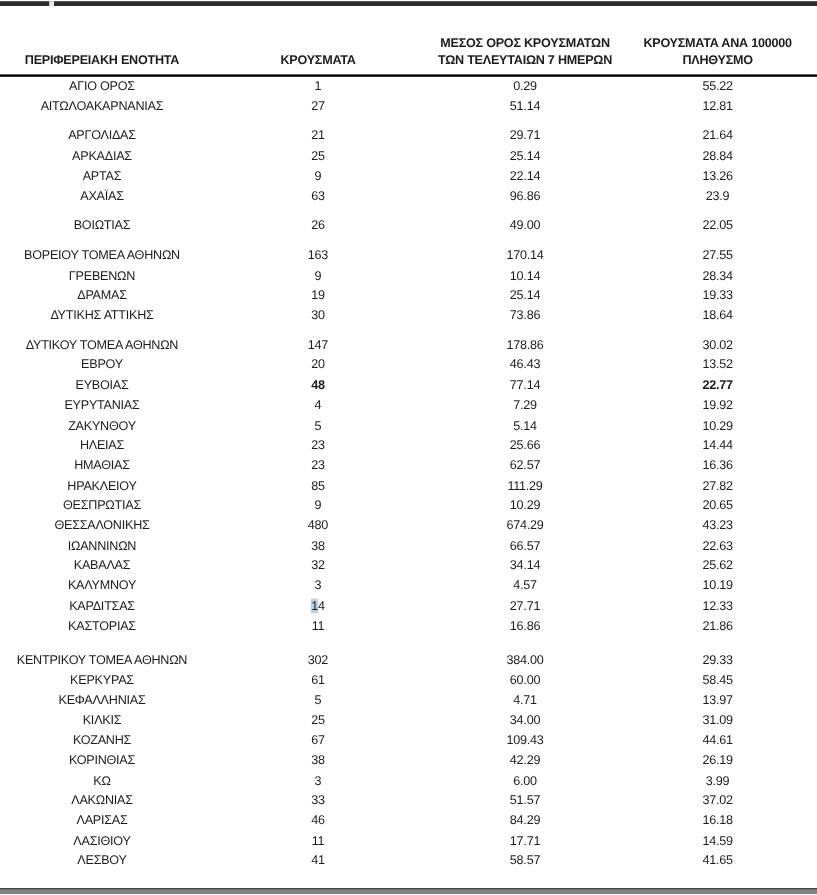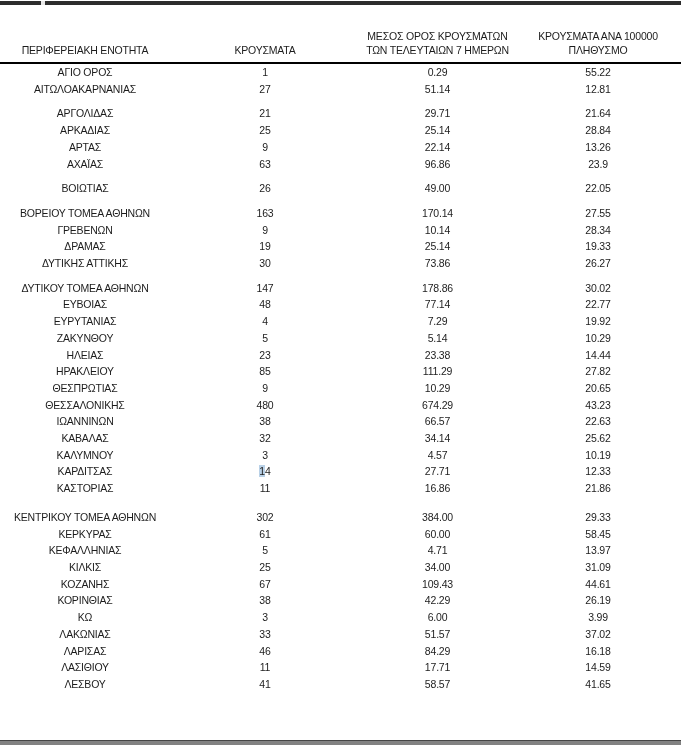--- a/index.html
+++ b/index.html
@@ -34,21 +34,21 @@
     width: 681px;
     border-collapse: collapse;
     table-layout: fixed;
   }
   col.c1 { width: 170px; }
   col.c2 { width: 190px; }
   col.c3 { width: 155px; }
   col.c4 { width: 166px; }
   th {
     vertical-align: bottom;
-    font-weight: normal;
+    font-weight: bold;
     font-size: 10.5px;
     letter-spacing: -0.2px;
     padding: 4px 0 5px 0;
     border-bottom: 2px solid #000000;
     text-align: center;
   }
   th .hline {
     line-height: 13.5px;
     white-space: nowrap;
   }
@@ -57,21 +57,21 @@
     letter-spacing: -0.2px;
     text-align: center;
     height: 16.7px;
     padding: 0;
     line-height: 16.7px;
     white-space: nowrap;
     overflow: visible;
   }
   tr.spacer td { height: 8px; line-height: 8px; }
   tr.spacer.large td { height: 12px; line-height: 12px; }
-  td.bold { font-weight: normal; }
+  td.bold { font-weight: bold; }
   .text-selection {
     background: #b9d1e7;
   }
 </style>
 </head>
 <body>
 
 <div class="page">
 
   <div class="top-bar">
@@ -170,54 +170,66 @@
         <tr>
           <td>ΔΡΑΜΑΣ</td>
           <td>19</td>
           <td>25.14</td>
           <td>19.33</td>
         </tr>
         <tr>
           <td>ΔΥΤΙΚΗΣ ΑΤΤΙΚΗΣ</td>
           <td>30</td>
           <td>73.86</td>
-          <td>26.27</td>
+          <td>18.64</td>
         </tr>
         <tr class="spacer">
           <td colspan="4"></td>
         </tr>
         <tr>
           <td>ΔΥΤΙΚΟΥ ΤΟΜΕΑ ΑΘΗΝΩΝ</td>
           <td>147</td>
           <td>178.86</td>
           <td>30.02</td>
         </tr>
         <tr>
+          <td>ΕΒΡΟΥ</td>
+          <td>20</td>
+          <td>46.43</td>
+          <td>13.52</td>
+        </tr>
+        <tr>
           <td>ΕΥΒΟΙΑΣ</td>
           <td class="bold">48</td>
           <td>77.14</td>
           <td class="bold">22.77</td>
         </tr>
         <tr>
           <td>ΕΥΡΥΤΑΝΙΑΣ</td>
           <td>4</td>
           <td>7.29</td>
           <td>19.92</td>
         </tr>
         <tr>
           <td>ΖΑΚΥΝΘΟΥ</td>
           <td>5</td>
           <td>5.14</td>
           <td>10.29</td>
         </tr>
         <tr>
           <td>ΗΛΕΙΑΣ</td>
           <td>23</td>
-          <td>23.38</td>
+          <td>25.66</td>
           <td>14.44</td>
+        </tr>
+        <tr>
+          <td>ΗΜΑΘΙΑΣ</td>
+          <td>23</td>
+          <td>62.57</td>
+          <td>16.36</td>
         </tr>
         <tr>
           <td>ΗΡΑΚΛΕΙΟΥ</td>
           <td>85</td>
           <td>111.29</td>
           <td>27.82</td>
         </tr>
         <tr>
           <td>ΘΕΣΠΡΩΤΙΑΣ</td>
           <td>9</td>

